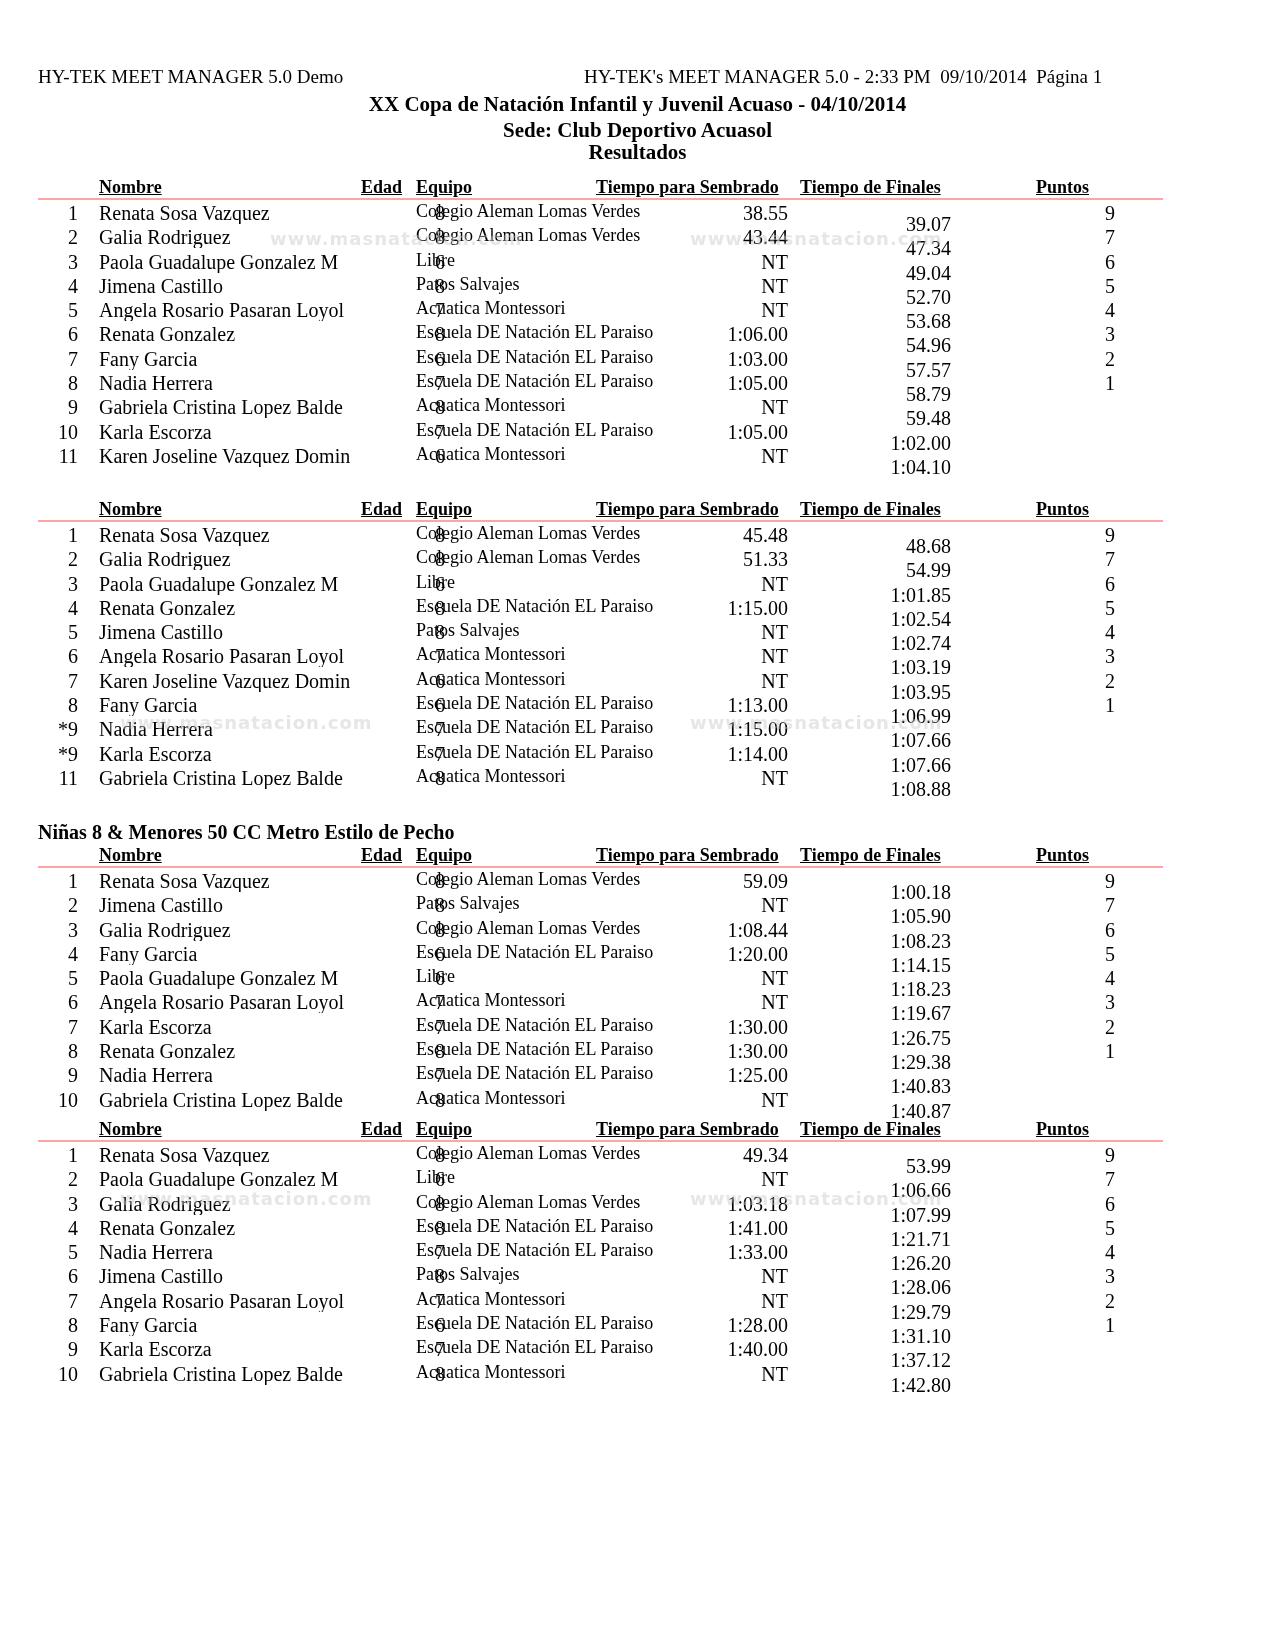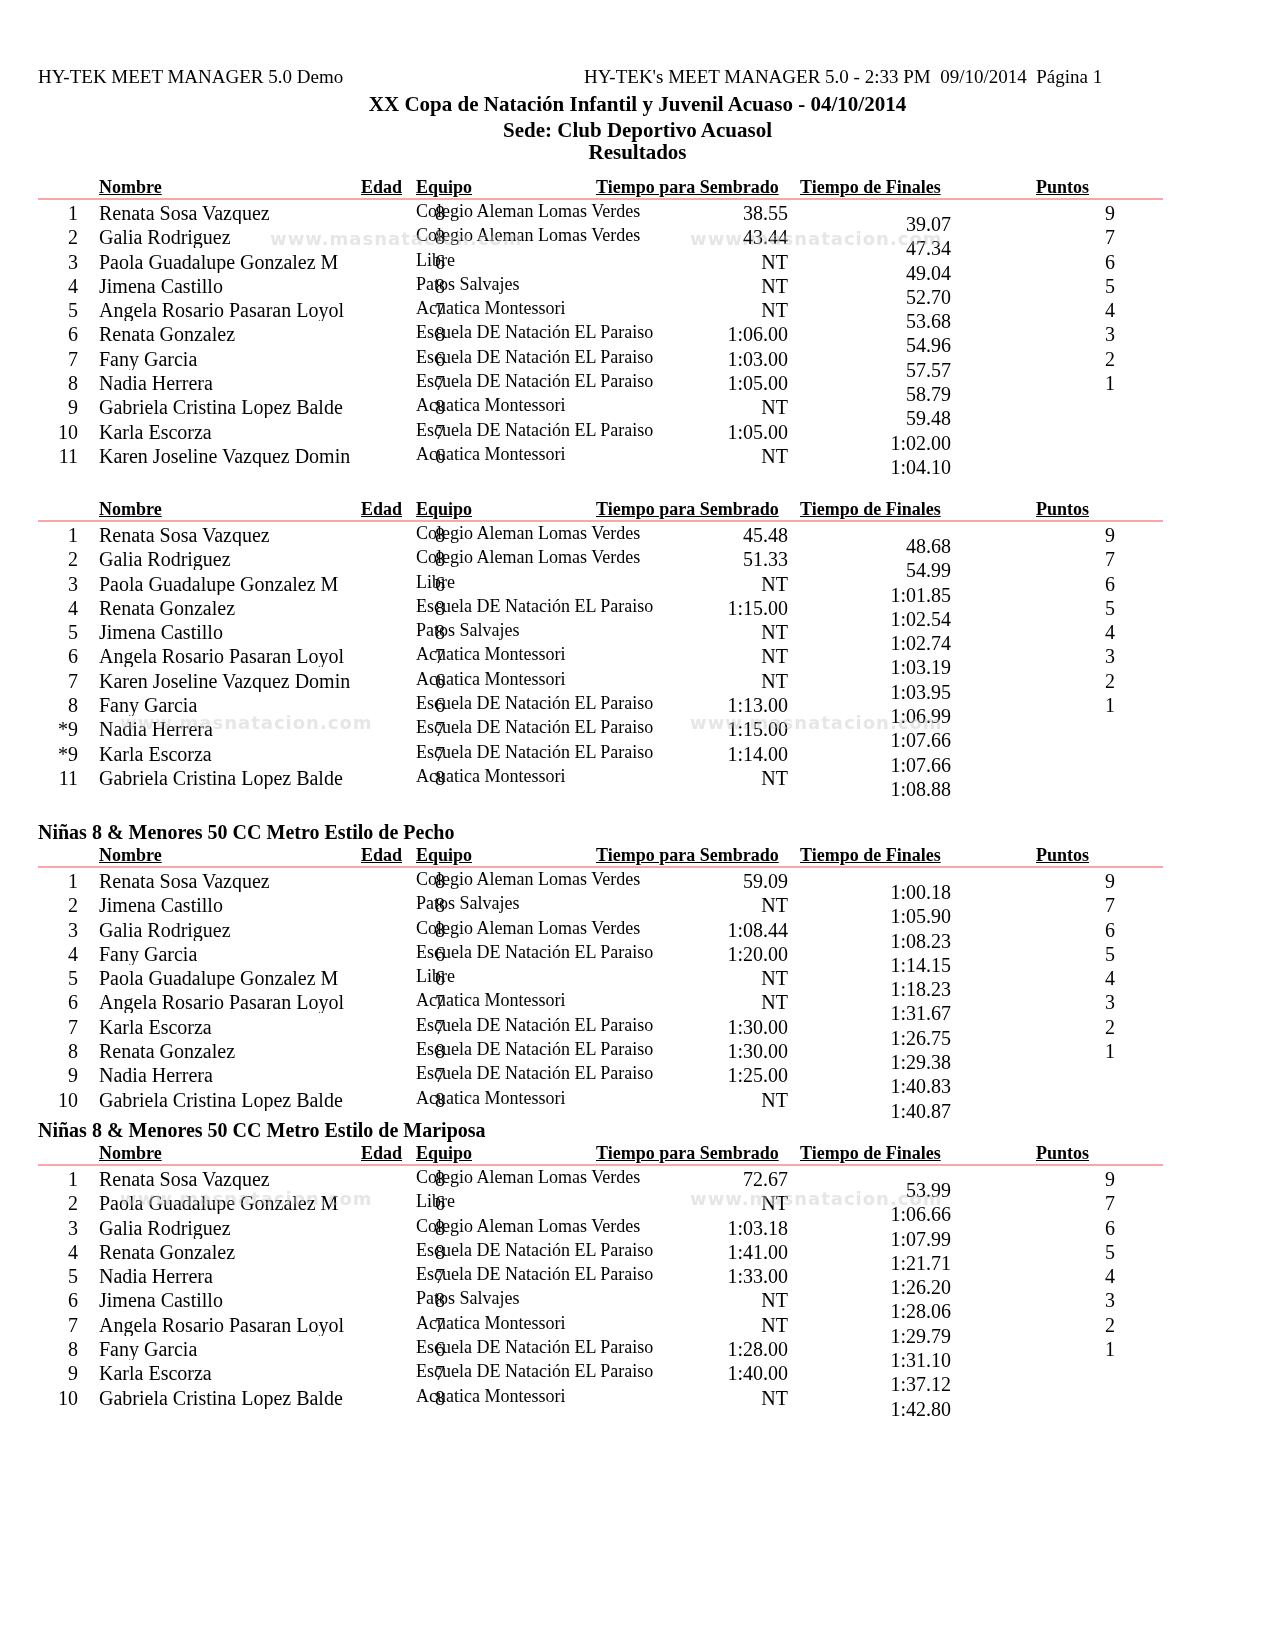--- a/index.html
+++ b/index.html
@@ -307,21 +307,21 @@
         <span class="c-seed">NT</span>
         <span class="c-final">1:18.23</span>
         <span class="c-pts">4</span>
       </div>
       <div class="row">
         <span class="c-place">6</span>
         <span class="c-name">Angela Rosario Pasaran Loyol</span>
         <span class="c-age">7</span>
         <span class="c-team">Acuatica Montessori</span>
         <span class="c-seed">NT</span>
-        <span class="c-final">1:31.67</span>
+        <span class="c-final">1:19.67</span>
         <span class="c-pts">3</span>
       </div>
       <div class="row">
         <span class="c-place">7</span>
         <span class="c-name">Karla Escorza</span>
         <span class="c-age">7</span>
         <span class="c-team">Escuela DE Natación EL Paraiso</span>
         <span class="c-seed">1:30.00</span>
         <span class="c-final">1:26.75</span>
         <span class="c-pts">2</span>
@@ -348,35 +348,34 @@
         <span class="c-place">10</span>
         <span class="c-name">Gabriela Cristina Lopez Balde</span>
         <span class="c-age">8</span>
         <span class="c-team">Acuatica Montessori</span>
         <span class="c-seed">NT</span>
         <span class="c-final">1:40.87</span>
         <span class="c-pts"></span>
       </div>
     </div>
     <div class="event" style="top: 1118px;">
-      <div class="ev-title">Niñas 8 &amp; Menores 50 CC Metro Estilo de Mariposa</div>
       <div class="colhdr">
         <span style="left:61px">Nombre</span>
         <span style="left:323px">Edad</span>
         <span style="left:378px">Equipo</span>
         <span style="left:558px">Tiempo para Sembrado</span>
         <span style="left:762px">Tiempo de Finales</span>
         <span style="left:998px">Puntos</span>
       </div>
       <div class="row">
         <span class="c-place">1</span>
         <span class="c-name">Renata Sosa Vazquez</span>
         <span class="c-age">8</span>
         <span class="c-team">Colegio Aleman Lomas Verdes</span>
-        <span class="c-seed">72.67</span>
+        <span class="c-seed">49.34</span>
         <span class="c-final">53.99</span>
         <span class="c-pts">9</span>
       </div>
       <div class="row">
         <span class="c-place">2</span>
         <span class="c-name">Paola Guadalupe Gonzalez M</span>
         <span class="c-age">6</span>
         <span class="c-team">Libre</span>
         <span class="c-seed">NT</span>
         <span class="c-final">1:06.66</span>

